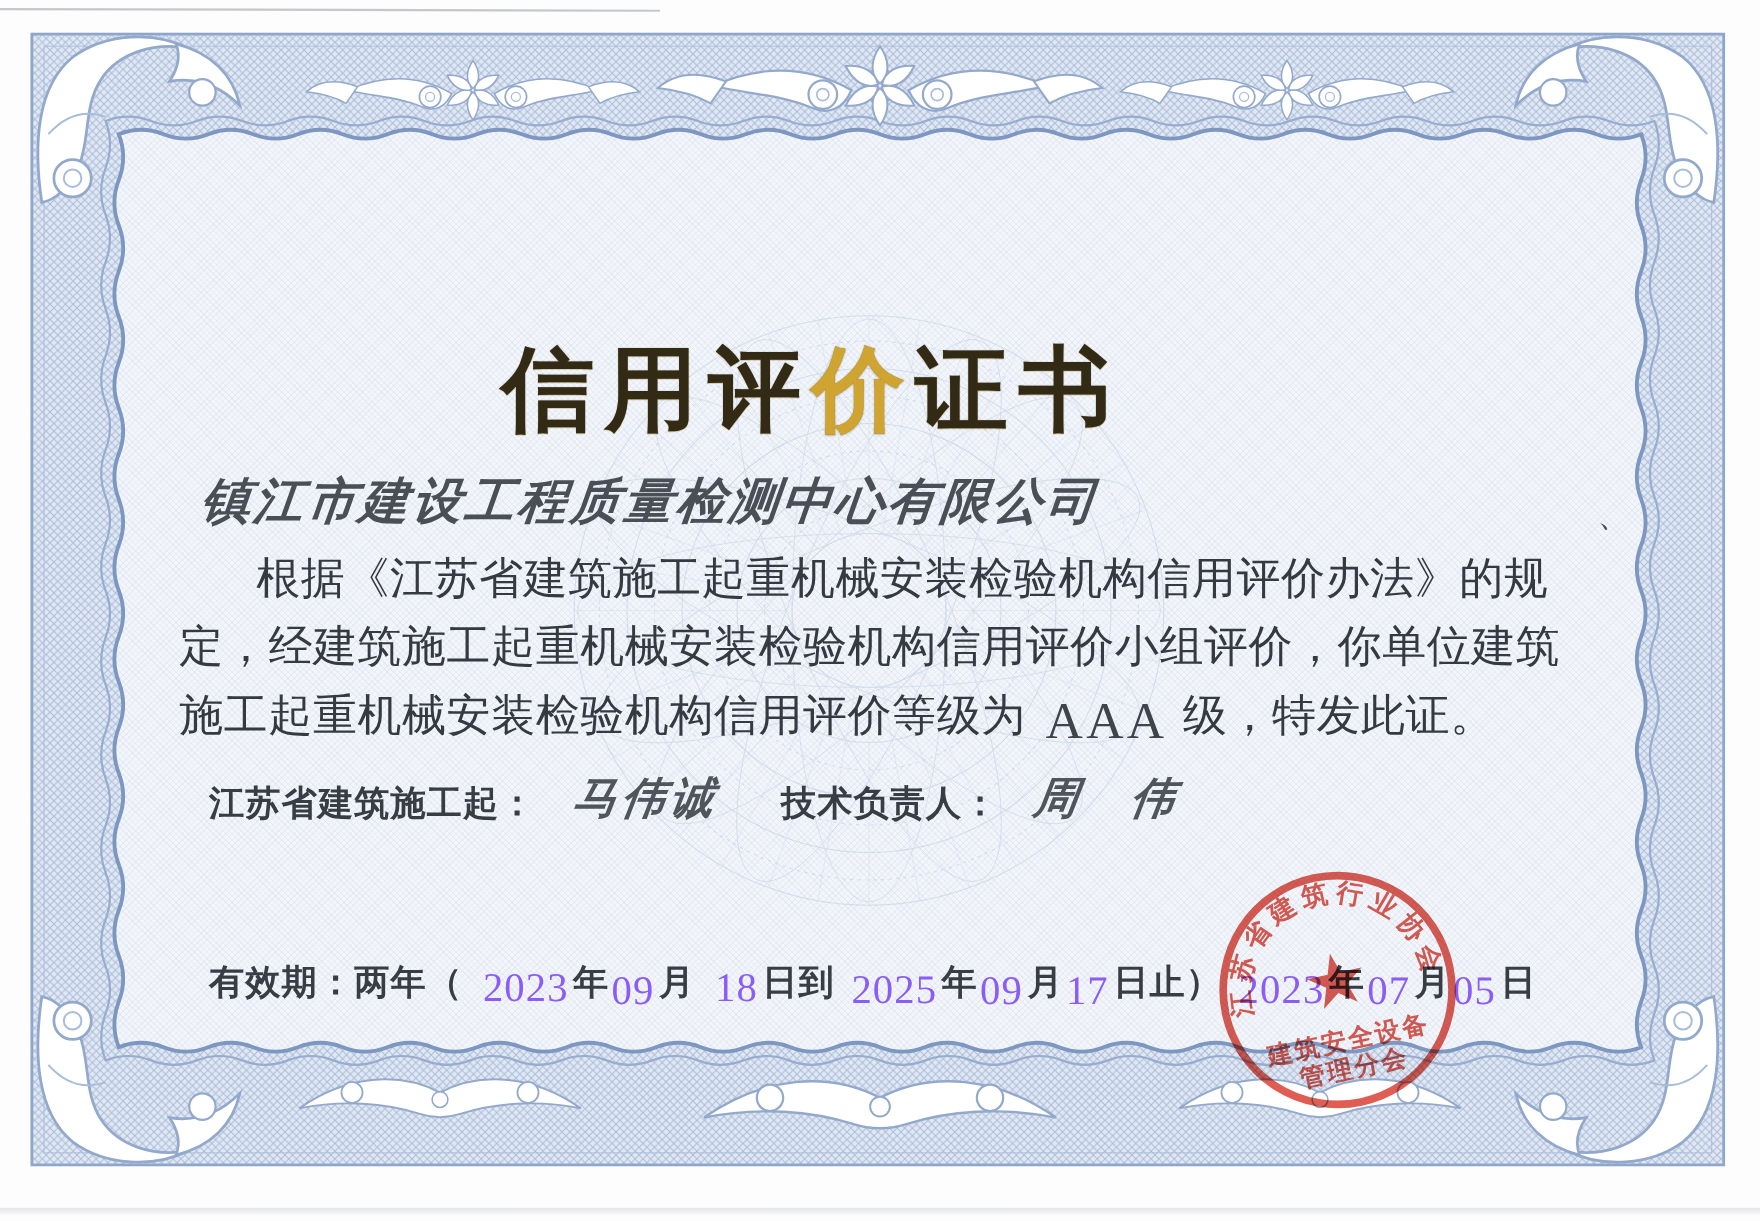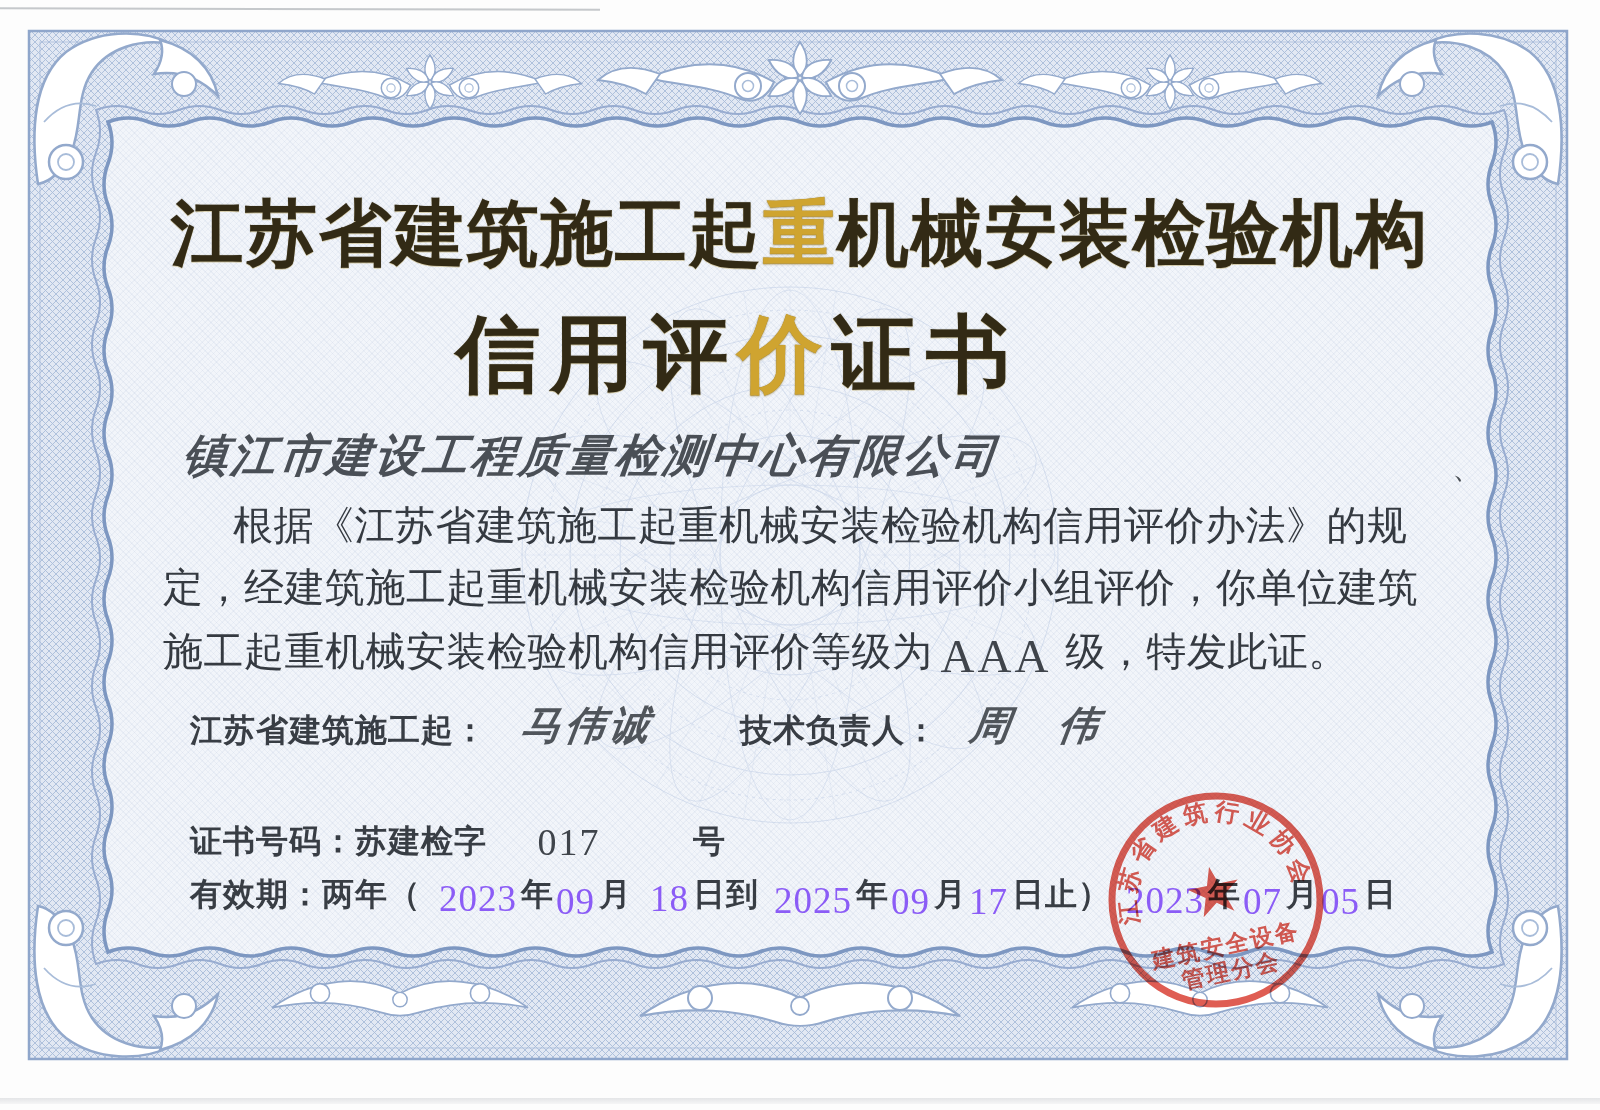--- a/index.html
+++ b/index.html
@@ -52,34 +52,34 @@
     position:absolute; left:163px; width:1300px;
     font-size:40px; font-weight:500; letter-spacing:.5px; color:#353a41;
     white-space:nowrap;
   }
   .para-1 { top:498px; padding-left:70px; }
   .para-2 { top:560px; }
   .para-3 { top:622px; }
   .grade {
     display:inline-block; font-family:"Liberation Serif", serif; font-weight:400;
     font-size:47px; letter-spacing:3px; color:#3f444b;
-    transform:translateY(7px); margin:0 14px 0 8px;
+    transform:translateY(7px); margin:0 14px 0 18px;
   }
 
   
   .row { position:absolute; left:190px; white-space:nowrap; }
   .row-1 { top:700px; } .row-2 { top:760px; } .row-3 { top:817px; } .row-4 { top:871px; }
   .flabel { font-size:32px; font-weight:700; color:#383d44; letter-spacing:1px; }
   .hand {
     font-family:"DejaVu Serif", serif; font-style:italic; font-weight:700;
     font-size:40px; color:#50555b; letter-spacing:4px;
     display:inline-block; transform:skewX(-8deg) translateY(-2px);
   }
   .v-name1 { margin-left:30px; }
-  .lbl-tech { margin-left:82px; }
+  .lbl-tech { margin-left:52px; }
   .v-name2 { margin-left:28px; }
   .v-addr { margin-left:24px; font-size:35px; font-weight:400; color:#42474e; letter-spacing:1px; }
   .v-certno {
     font-family:"Liberation Serif", serif; font-size:38px; color:#3f444b;
     margin-left:46px; display:inline-block; transform:translateY(3px); letter-spacing:2px;
   }
   .sfx-certno { margin-left:88px; }
 
   
   .validity .vt { display:inline-block; }
@@ -219,43 +219,37 @@
 
     <use href="#floralOrn" transform="translate(800,78)"></use>
     <use href="#floralOrn" transform="translate(430,82) scale(.75)"></use>
     <use href="#floralOrn" transform="translate(1170,82) scale(.75)"></use>
 
     <use href="#scrollOrn" transform="translate(800,1004)"></use>
     <use href="#scrollOrn" transform="translate(400,998) scale(.8)"></use>
     <use href="#scrollOrn" transform="translate(1200,998) scale(.8)"></use>
   </svg>
 
-  <div class="title-1"><span>江苏省建筑施工起</span><span class="gold">重</span><span>机械安装检验机构</span></div>
 
   <div class="title-2"><span>信用评</span><span class="gold">价</span><span>证书</span></div>
 
   <div class="company">镇江市建设工程质量检测中心有限公司</div>
 
   <div class="para-line para-2">定，经建筑施工起重机械安装检验机构信用评价小组评价，你单位建筑</div>
   <div class="para-line para-1">根据《江苏省建筑施工起重机械安装检验机构信用评价办法》的规</div>
   <div class="para-line para-3"><span>施工起重机械安装检验机构信用评价等级为</span><span class="grade">AAA</span><span>级，特发此证。</span></div>
 
   <div class="row row-1">
     <span class="flabel">江苏省建筑施工起：</span>
     <span class="hand v-name1">马伟诚</span>
     <span class="flabel lbl-tech">技术负责人：</span>
     <span class="hand v-name2">周　伟</span>
   </div>
 
 
-  <div class="row row-3">
-    <span class="flabel">证书号码：苏建检字</span>
-    <span class="v-certno">017</span>
-    <span class="flabel sfx-certno">号</span>
-  </div>
 
   <div class="row row-4 validity"><span class="vt label">有效期：两年（</span><span class="vt num">2023</span><span class="vt label">年</span><span class="vt num tight">09</span><span class="vt label">月</span><span class="vt num">18</span><span class="vt label">日到</span><span class="vt num big">2025</span><span class="vt label">年</span><span class="vt num tight">09</span><span class="vt label">月</span><span class="vt num tight">17</span><span class="vt label">日止）</span><span class="vt num big">2023</span><span class="vt label">年</span><span class="vt num tight">07</span><span class="vt label">月</span><span class="vt num tight">05</span><span class="vt label">日</span></div>
 
   <svg class="stamp" width="236" height="236" viewBox="0 0 236 236">
     <circle cx="118" cy="118" r="104" fill="none" stroke="#dd4f44" stroke-width="7"></circle>
     <path id="stampArc" d="M40.8 138.7 A80 80 0 1 1 195.2 138.7" fill="none" stroke="none"></path>
     <text font-size="24" font-weight="700" fill="#dd4f44" letter-spacing="5.5" font-family="Liberation Sans, sans-serif">
       <textPath href="#stampArc" startOffset="50%" text-anchor="middle">江苏省建筑行业协会</textPath>
     </text>
     <text x="118" y="132" font-size="66" text-anchor="middle" fill="#dd4f44">★</text>

